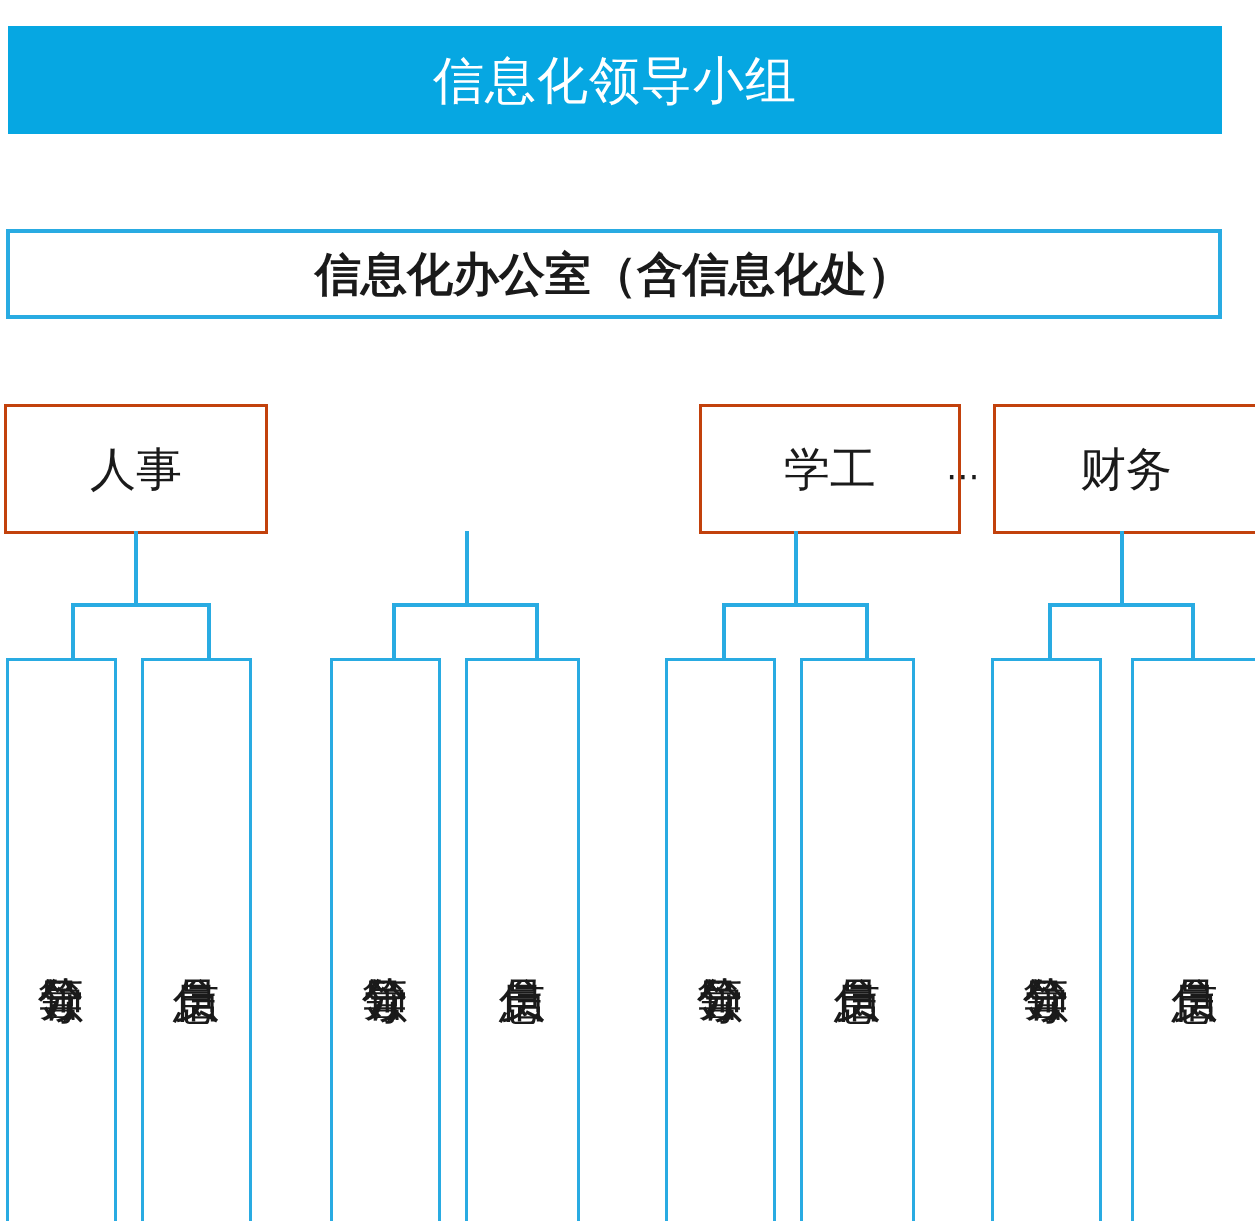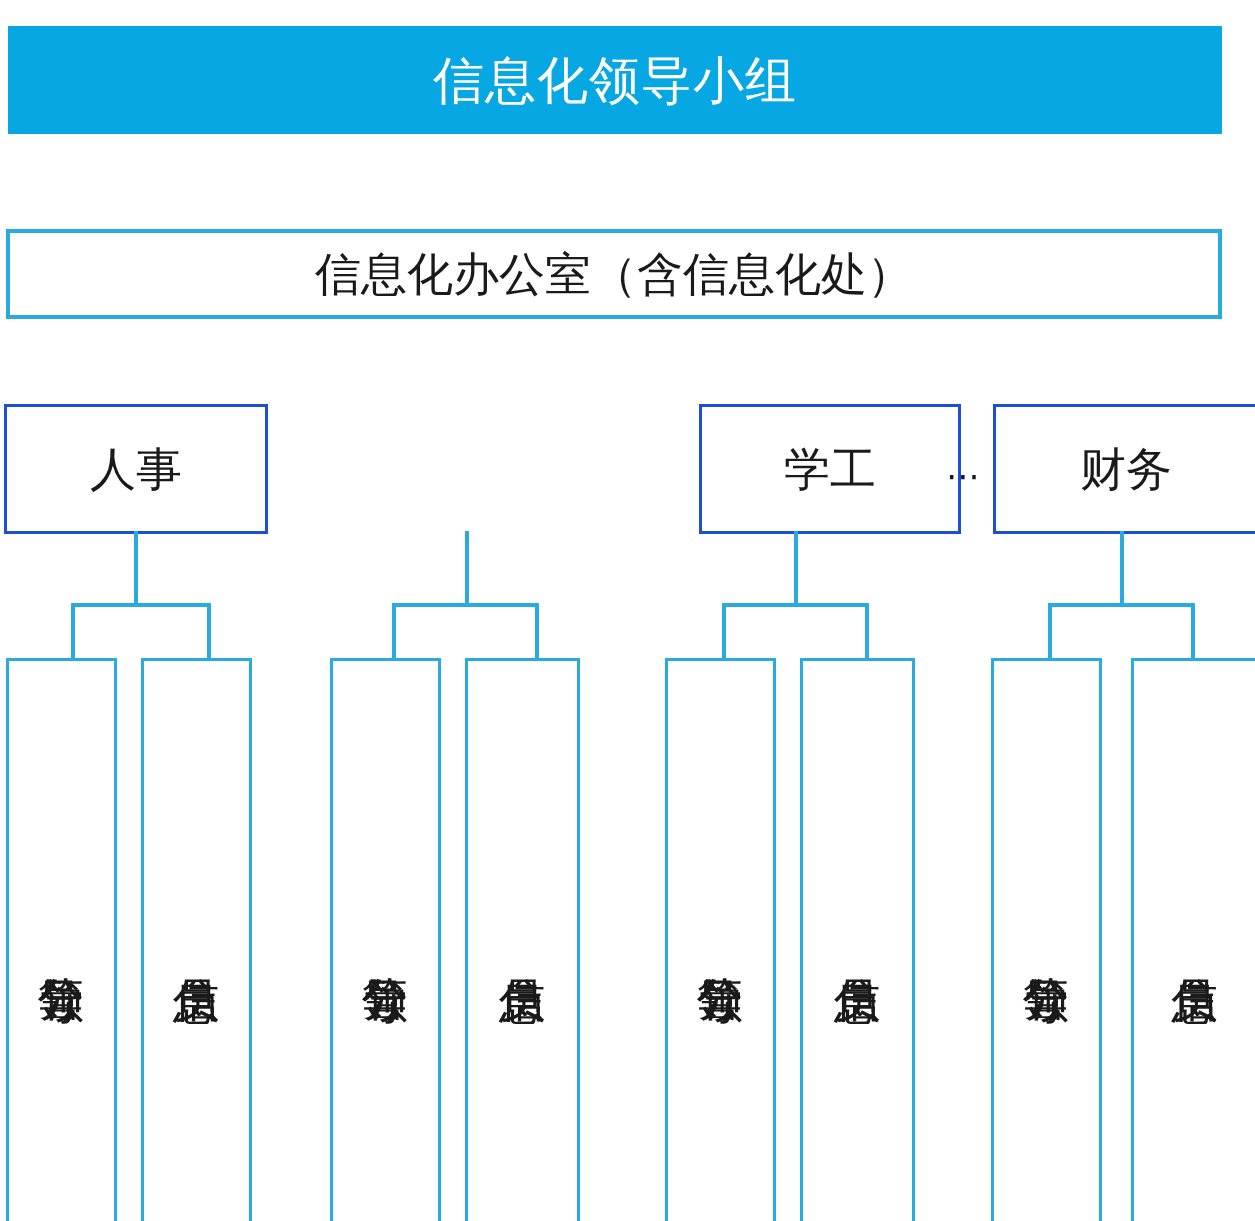--- a/index.html
+++ b/index.html
@@ -46,35 +46,36 @@
     left: 6px;
     top: 213px;
     width: 1216px;
     height: 90px;
     background: #ffffff;
     border: 4px solid #29abe2;
     box-sizing: border-box;
     display: flex;
     align-items: center;
     justify-content: center;
+    font-weight: bold;
   }
   .office-box .label {
     color: #1a1a1a;
     font-size: 46px;
     line-height: 1;
     white-space: nowrap;
   }
 
   
   .dept-box {
     position: absolute;
     top: 388px;
     height: 130px;
     background: #ffffff;
-    border: 3px solid #1d4ed8;
+    border: 3px solid #c2410c;
     box-sizing: border-box;
     display: flex;
     align-items: center;
     justify-content: center;
   }
   .dept-box .label {
     color: #1a1a1a;
     font-size: 46px;
     line-height: 1;
     white-space: nowrap;

